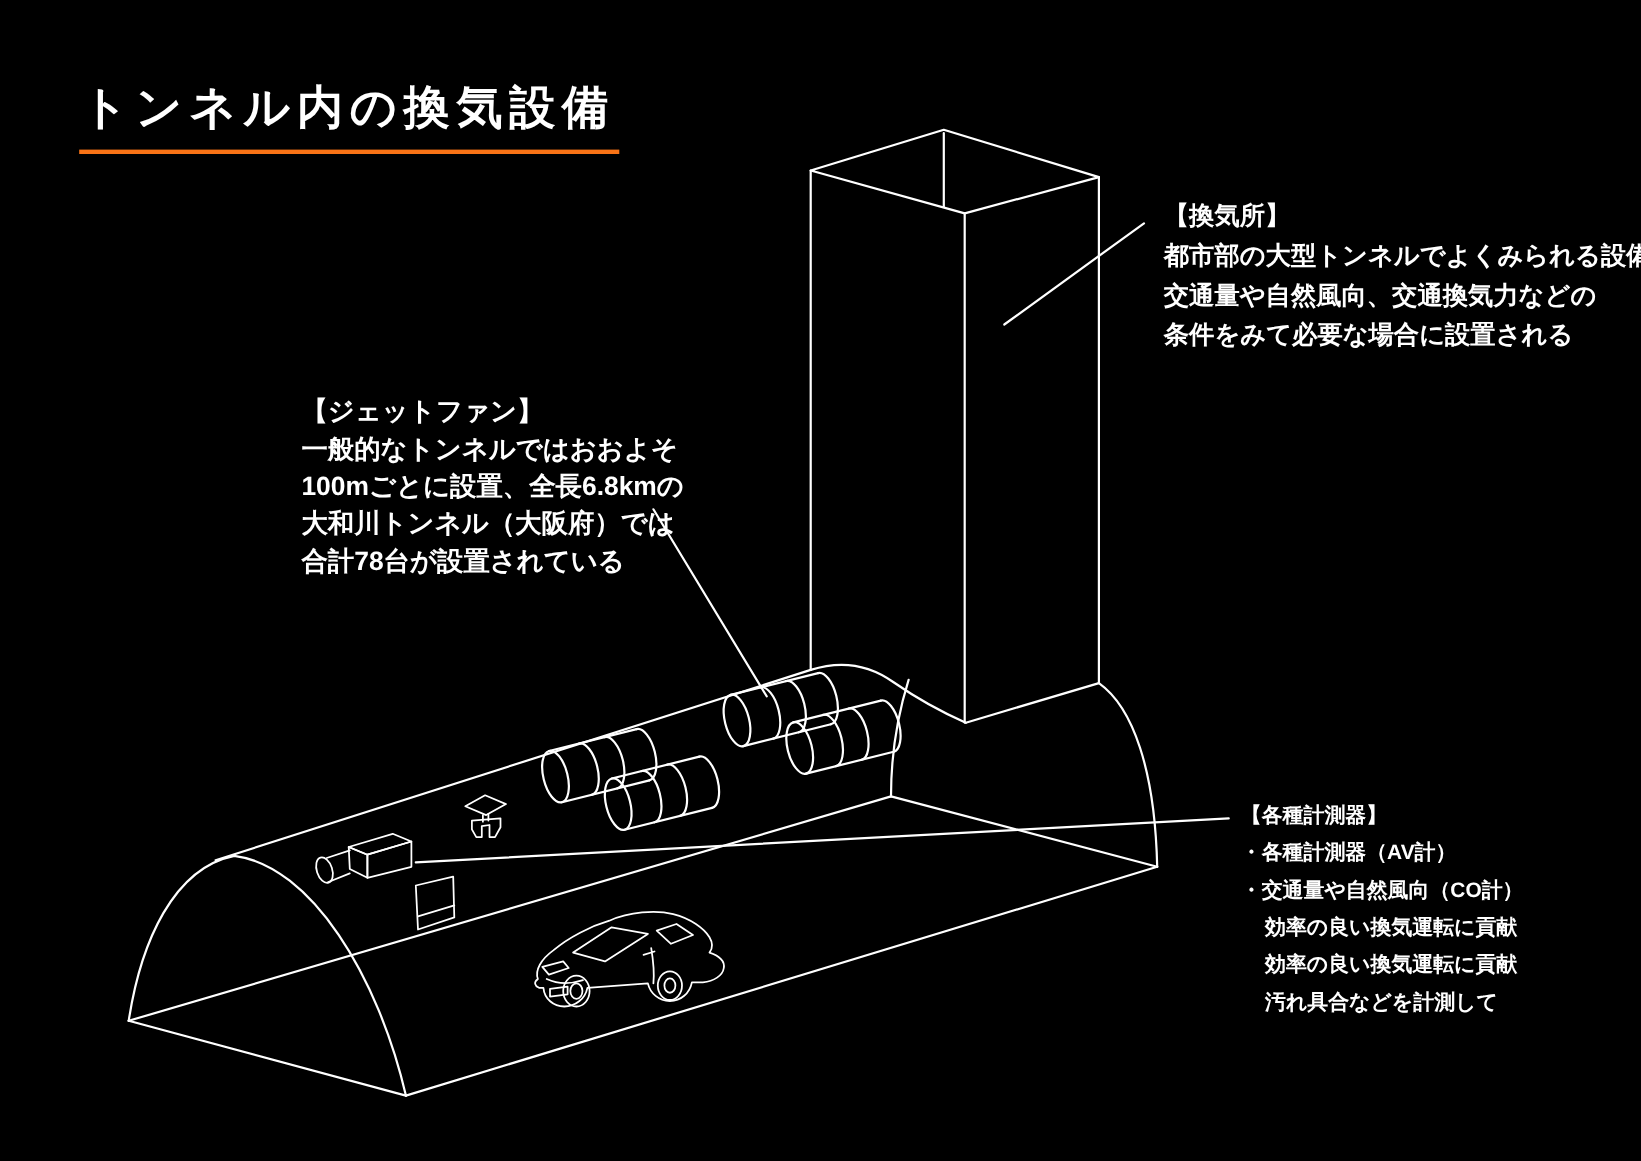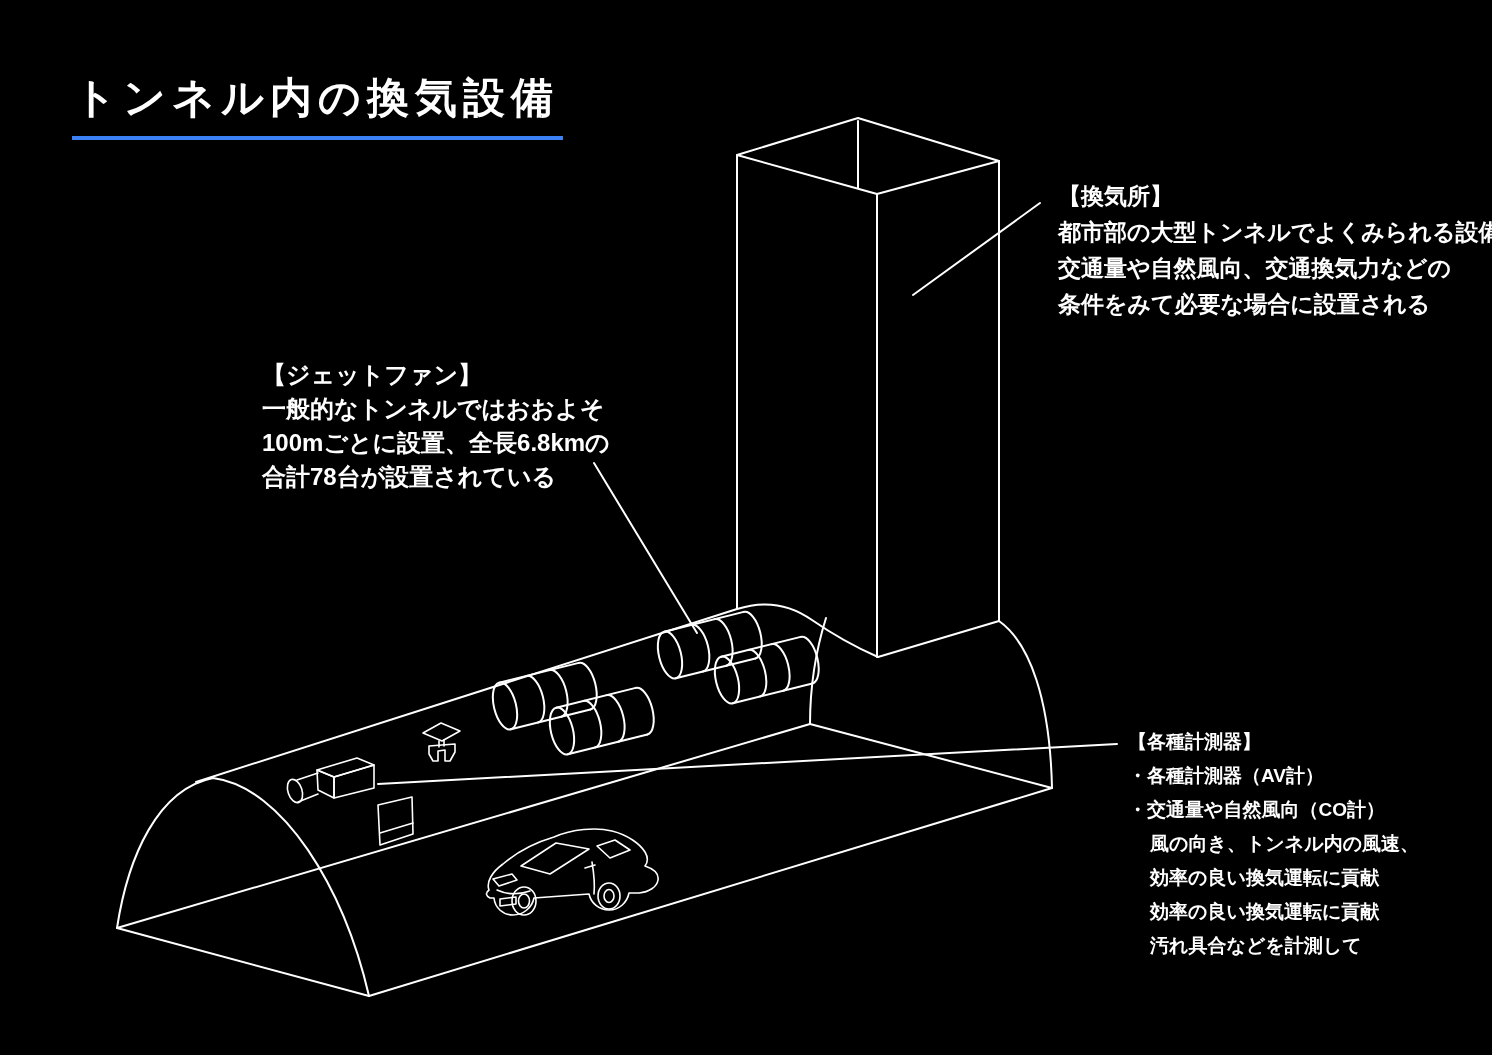--- a/index.html
+++ b/index.html
@@ -8,27 +8,27 @@
     overflow:hidden;color:#fff;
     font-family:"Liberation Sans","DejaVu Sans",sans-serif;
   }
   .stage svg{position:absolute;left:0;top:0;}
   .wire{stroke:#fff;fill:none;stroke-linecap:round;stroke-linejoin:round;}
   .w2{stroke-width:2;}
   .w16{stroke-width:1.6;}
   .page-title{
     position:absolute;left:72px;top:70px;
     font-size:42px;font-weight:bold;letter-spacing:6px;
-    border-bottom:4px solid #3b82f6;padding:0 4px 10px 2px;
+    border-bottom:4px solid #f97316;padding:0 4px 10px 2px;
     white-space:nowrap;
   }
   .note{position:absolute;font-weight:bold;white-space:nowrap;}
   .note div{white-space:nowrap;}
   .note-vent{left:1058px;top:178px;font-size:23px;line-height:36px;}
-  .note-jetfan{left:262px;top:358px;font-size:24px;line-height:34px;}
+  .note-jetfan{left:274px;top:358px;font-size:24px;line-height:34px;}
   .note-instruments{left:1128px;top:725px;font-size:19px;line-height:34px;}
   .note-instruments .cont{padding-left:22px;}
 </style>
 </head>
 <body>
 
 <div class="stage">
 
   <svg width="1492" height="1055" viewBox="0 0 1492 1055">
 
@@ -124,26 +124,26 @@
     <div>【換気所】</div>
     <div>都市部の大型トンネルでよくみられる設備。</div>
     <div>交通量や自然風向、交通換気力などの</div>
     <div>条件をみて必要な場合に設置される</div>
   </div>
 
   <div class="note note-jetfan">
     <div>【ジェットファン】</div>
     <div>一般的なトンネルではおおよそ</div>
     <div>100mごとに設置、全長6.8kmの</div>
+    <div>大和川トンネル（大阪府）では</div>
     <div>合計78台が設置されている</div>
   </div>
 
   <div class="note note-instruments">
     <div>【各種計測器】</div>
     <div>・各種計測器（AV計）</div>
     <div>・交通量や自然風向（CO計）</div>
-    <div class="cont">風の向き、トンネル内の風速、</div>
     <div class="cont">効率の良い換気運転に貢献</div>
     <div class="cont">効率の良い換気運転に貢献</div>
     <div class="cont">汚れ具合などを計測して</div>
   </div>
 
 </div>
 
 </body></html>

